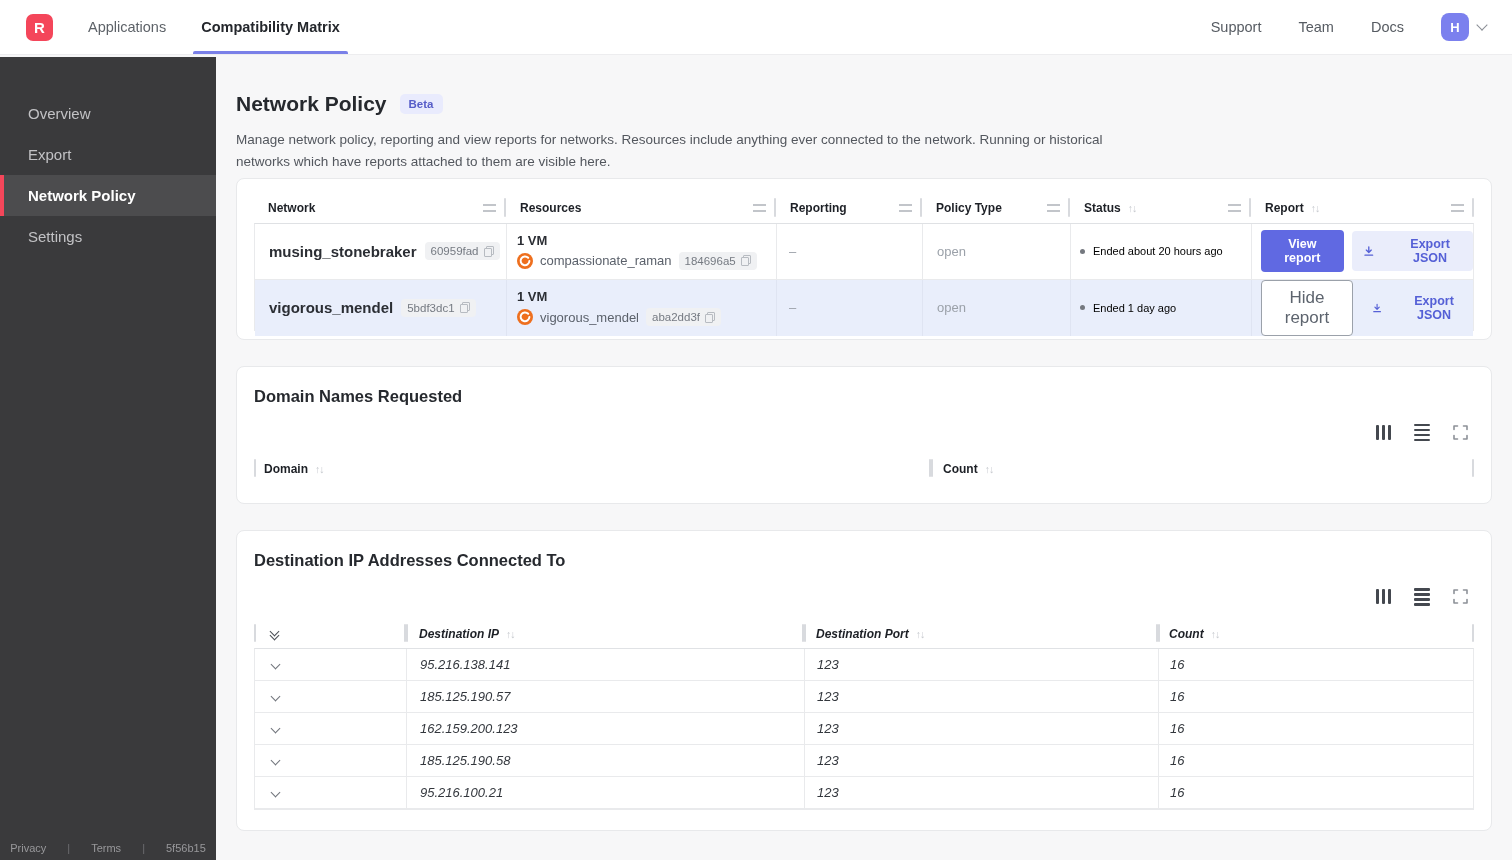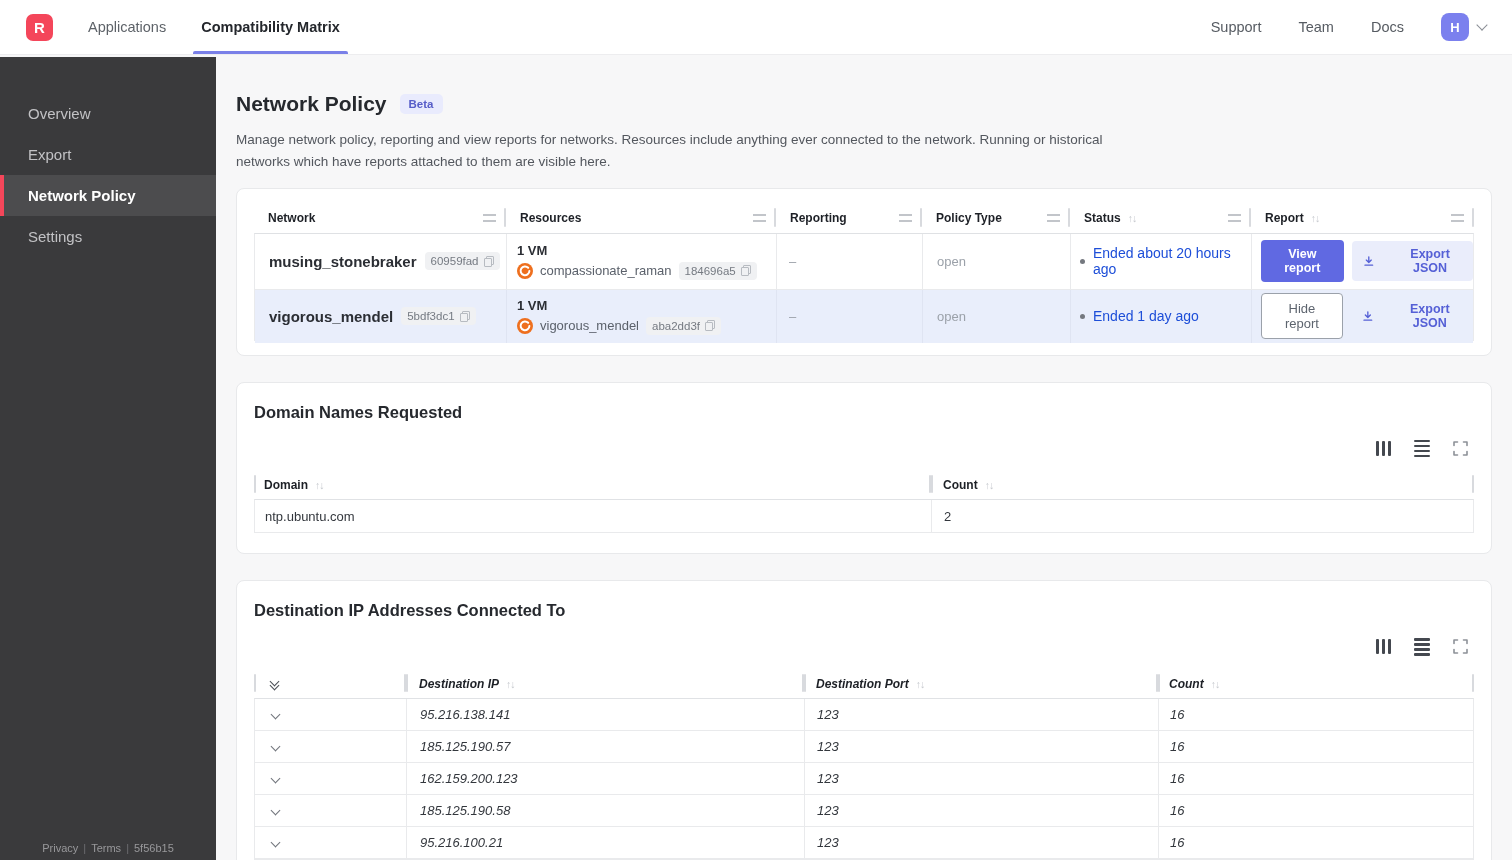--- a/index.html
+++ b/index.html
@@ -50,40 +50,40 @@
   }
   .side-item {
     padding:10px 28px; font-size:15px; color:#c2c2c5; cursor:pointer; line-height:21px;
   }
   .side-item.active {
     background:#4c4c4e; color:#ffffff; font-weight:600;
     border-left:4px solid #f4465a; padding-left:24px;
   }
   .side-footer {
     position:absolute; bottom:8px; left:0; width:100%;
-    display:flex; justify-content:center; align-items:center; gap:5px;
+    display:flex; justify-content:center; align-items:center; gap:21px;
     font-size:11px; color:#98989b;
   }
   .side-footer .sep { color:#6d6d70; font-size:11px; }
 
   
   .main { position:absolute; top:55px; left:216px; width:1296px; height:805px; padding:0 20px; }
   .page-head { padding-top:37px; display:flex; align-items:center; gap:13px; }
   .page-title { font-size:21px; font-weight:bold; color:#26292e; }
   .beta-badge {
     background:#e9ebfd; color:#575dc8; font-size:11.5px; font-weight:600;
     padding:4px 9px; border-radius:5px;
   }
   .page-desc {
     margin-top:13px; font-size:13.5px; line-height:1.65; color:#53575e; max-width:885px;
   }
 
   .card {
     background:#fff; border:1px solid #e8e9eb; border-radius:8px;
-    margin-top:14px; padding:14px 17px 14px;
+    margin-top:4px; padding:14px 17px 8px;
   }
   .card.section { margin-top:26px; padding:20px 17px 20px; }
 
   
   .nt-grid { display:grid; grid-template-columns:252px 270px 146px 148px 181px 1fr; }
   .nt-hcell {
     height:30px; display:flex; align-items:center; gap:7px;
     font-size:12px; font-weight:bold; color:#1d2026;
     padding:0 10px 0 14px; position:relative;
   }
@@ -115,29 +115,29 @@
     content:""; position:absolute; bottom:0; left:0; width:6px; height:7px;
     border:1px solid #b7bbc1; border-radius:1px; background:#f0f1f3;
   }
   .cell-resources { padding:8px 10px; flex-direction:column; align-items:flex-start !important; justify-content:center; gap:4px; }
   .res-title { font-size:13px; font-weight:bold; color:#2b2e34; }
   .vm-line { display:flex; align-items:center; gap:7px; }
   .vm-name { font-size:13px; color:#5b616b;text-align:center; }
   .cell-muted { padding-left:12px; font-size:13px; color:#9ba1a9; }
   .cell-status { padding-left:9px; gap:8px; }
   .dot { width:5px; height:5px; border-radius:50%; background:#74787f; flex:none; }
-  .status-text { font-size:14px; color:#1d4ed8; }
+  .status-text { font-size:11px; color:#000000; }
   .cell-report { padding-left:9px; gap:8px; }
   .btn-primary {
     background:#6069e2; color:#fff; font-size:12.5px; font-weight:600;
     padding:7px 12px; border-radius:4px; border:none; cursor:pointer;
     font-family:"Liberation Sans", sans-serif;
   }
   .btn-outline {
-    background:#fff; color:#5d646e; font-size:13px;
+    background:#fff; color:#5d646e; font-size:17px;
     padding:7px 12px; border-radius:4px; border:1px solid #9ba1aa; cursor:pointer;
     font-family:"Liberation Sans", sans-serif;
   }
   .btn-export {
     display:inline-flex; align-items:center; gap:24px;
     background:#eaedfb; color:#5560d6; font-size:12.5px; font-weight:600;
     padding:6px 11px; border-radius:4px; border:none; cursor:pointer;
     font-family:"Liberation Sans", sans-serif;
   }
   .btn-export.flat { background:transparent; }
@@ -366,26 +366,20 @@
     <div class="st-hrow grid-domain">
       <div class="st-hcell tick-left">
         <span>Domain</span>
         <span class="sort-icon"></span>
       </div>
       <div class="st-hcell tick-left" style="padding-left:12px">
         <span>Count</span>
         <span class="sort-icon"></span>
       </div>
     </div>
-    <div class="st-body">
-      <div class="st-hrow grid-domain st-row">
-        <div>ntp.ubuntu.com</div>
-        <div style="padding-left:12px">2</div>
-      </div>
-    </div>
   </section>
 
   <section class="card section">
     <h2 class="sec-title">Destination IP Addresses Connected To</h2>
     <div class="toolbar">
       <span class="cols-icon">
           <span></span>
           <span></span>
           <span></span>
         </span>

